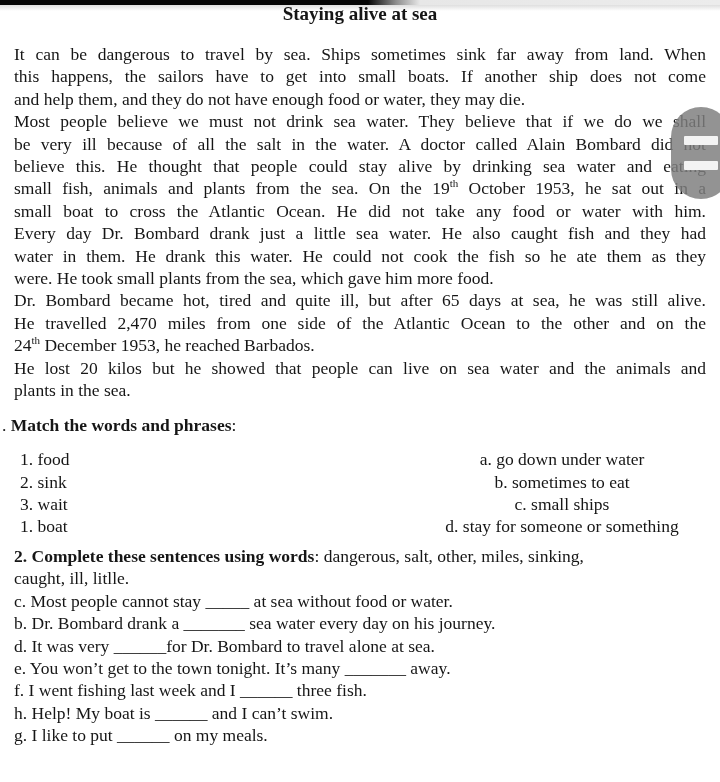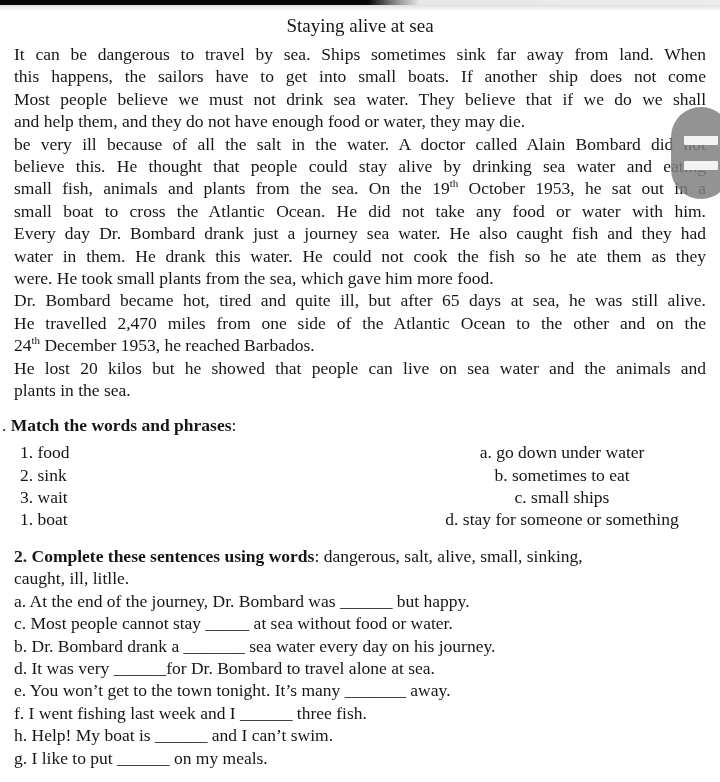--- a/index.html
+++ b/index.html
@@ -10,36 +10,36 @@
   }
   .top-black{
     position:absolute;top:0;left:0;width:720px;height:5px;
     background:linear-gradient(to right,#060606 0,#060606 368px,#8d8d8d 396px,#e7e7e7 420px,#ececec 720px);
   }
   .top-fade{
     position:absolute;top:5px;left:0;width:720px;height:6px;
     background:linear-gradient(#dedede,#ffffff);
   }
   .title{
-    position:absolute;top:14px;left:0;width:720px;margin:0;
-    text-align:center;font-weight:normal;font-size:19px;line-height:24px;
+    position:absolute;top:2px;left:0;width:720px;margin:0;
+    text-align:center;font-weight:bold;font-size:19px;line-height:24px;
   }
   .passage{
     position:absolute;top:43px;left:14px;width:692px;
     font-size:17.5px;line-height:22.4px;
   }
   .line{min-height:22.4px;}
   .just{text-align:justify;text-align-last:justify;}
   .b{font-weight:bold;}
   sup{font-size:11px;line-height:0;}
   .ex1{
     position:absolute;top:414px;left:2px;width:706px;
     font-size:17.5px;line-height:22.4px;
   }
-  .ex1-heading{margin-bottom:5px;}
+  .ex1-heading{margin-bottom:12px;}
   .match-row{position:relative;height:22.1px;padding-left:18px;}
   .match-right{position:absolute;left:424px;top:0;width:272px;text-align:center;}
   .ex2{
     position:absolute;top:545px;left:14px;width:698px;
     font-size:17.5px;line-height:22.15px;
   }
   .menu-handle{
     position:absolute;top:107px;right:-11px;width:60px;height:92px;
     background:rgba(126,126,126,0.84);border-radius:30px;
     border:none;padding:0;cursor:pointer;
@@ -52,27 +52,27 @@
 <body>
 
 <div class="top-black"></div>
 <div class="top-fade"></div>
 
 <h1 class="title">Staying alive at sea</h1>
 
 <div class="passage" id="passage">
     <div class="line just"><span>It can be dangerous to travel by sea. Ships sometimes sink far away from land. When</span></div>
     <div class="line just"><span>this happens, the sailors have to get into small boats. If another ship does not come</span></div>
+    <div class="line"><span>and help them, and they do not have enough food or water, they may die.</span></div>
     <div class="line just"><span>Most people believe we must not drink sea water. They believe that if we do we shall</span></div>
-    <div class="line"><span>and help them, and they do not have enough food or water, they may die.</span></div>
     <div class="line just"><span>be very ill because of all the salt in the water. A doctor called Alain Bombard did not</span></div>
     <div class="line just"><span>believe this. He thought that people could stay alive by drinking sea water and eating</span></div>
     <div class="line just"><span>small fish, animals and plants from the sea. On the 19</span><sup>th</sup><span> October 1953, he sat out in a</span></div>
     <div class="line just"><span>small boat to cross the Atlantic Ocean. He did not take any food or water with him.</span></div>
-    <div class="line just"><span>Every day Dr. Bombard drank just a journey sea water. He also caught fish and they had</span></div>
+    <div class="line just"><span>Every day Dr. Bombard drank just a little sea water. He also caught fish and they had</span></div>
     <div class="line just"><span>water in them. He drank this water. He could not cook the fish so he ate them as they</span></div>
     <div class="line"><span>were. He took small plants from the sea, which gave him more food.</span></div>
     <div class="line just"><span>Dr. Bombard became hot, tired and quite ill, but after 65 days at sea, he was still alive.</span></div>
     <div class="line just"><span>He travelled 2,470 miles from one side of the Atlantic Ocean to the other and on the</span></div>
     <div class="line"><span>24</span><sup>th</sup><span> December 1953, he reached Barbados.</span></div>
     <div class="line just"><span>He lost 20 kilos but he showed that people can live on sea water and the animals and</span></div>
     <div class="line"><span>plants in the sea.</span></div>
   </div>
 
 <div class="ex1">
@@ -82,25 +82,24 @@
   <div id="matchRows">
       <div class="match-row"><span>1. food</span><span class="match-right">a. go down under water</span></div>
       <div class="match-row"><span>2. sink</span><span class="match-right">b. sometimes to eat</span></div>
       <div class="match-row"><span>3. wait</span><span class="match-right">c. small ships</span></div>
       <div class="match-row"><span>1. boat</span><span class="match-right">d. stay for someone or something</span></div>
     </div>
 </div>
 
 <div class="ex2">
   <div class="line">
-    <span class="b">2. Complete these sentences using words</span><span>: dangerous, salt, alive, small, sinking,</span>
+    <span class="b">2. Complete these sentences using words</span><span>: dangerous, salt, other, miles, sinking,</span>
   </div>
   <div class="line">caught, ill, litlle.</div>
   <div id="ex2Items">
-      <div class="line"><span>a. At the end of the journey, Dr. Bombard was ______ but happy.</span></div>
       <div class="line"><span>c. Most people cannot stay _____ at sea without food or water.</span></div>
       <div class="line"><span>b. Dr. Bombard drank a _______ sea water every day on his journey.</span></div>
       <div class="line"><span>d. It was very ______for Dr. Bombard to travel alone at sea.</span></div>
       <div class="line"><span>e. You won’t get to the town tonight. It’s many _______ away.</span></div>
       <div class="line"><span>f. I went fishing last week and I ______ three fish.</span></div>
       <div class="line"><span>h. Help! My boat is ______ and I can’t swim.</span></div>
       <div class="line"><span>g. I like to put ______ on my meals.</span></div>
     </div>
 </div>
 

